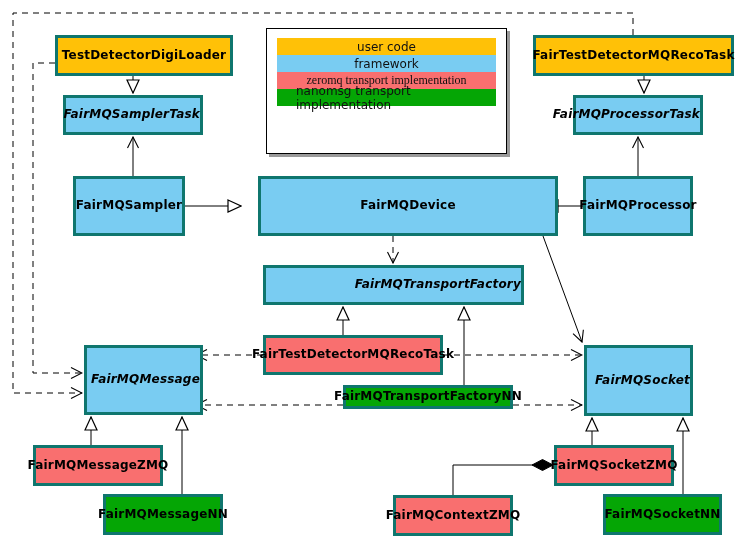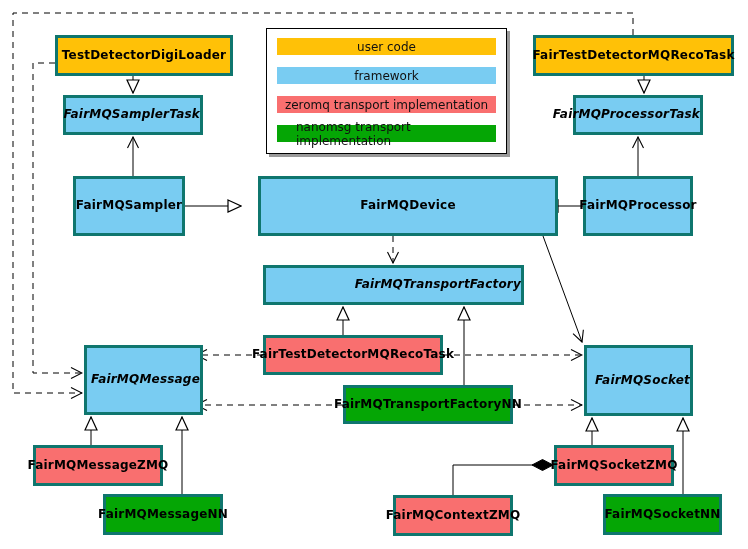--- a/index.html
+++ b/index.html
@@ -14,29 +14,29 @@
     font-size:12px;font-weight:bold;color:#000;letter-spacing:.2px;line-height:1.1;
   }
   .node.user{background:#FFC107;}
   .node.fw{background:#79CCF2;}
   .node.zmq{background:#F96F6F;}
   .node.nn{background:#05A605;}
   .node.abstract{font-style:italic;justify-content:flex-end;}
   #legend{
     position:absolute;left:266px;top:28px;width:241px;height:126px;box-sizing:border-box;
     background:#ffffff;border:1px solid #000;box-shadow:3px 3px 0 #9a9a9a;
-    display:flex;flex-direction:column;gap:12px;padding:9px 10px;
+    display:flex;flex-direction:column;padding:9px 10px;
   }
   .legend-bar{
     height:17px;display:flex;align-items:center;justify-content:center;
     font-size:12px;color:#111;font-weight:normal;
   }
   .legend-bar.user{background:#FFC107;}
   .legend-bar.fw{background:#79CCF2;}
-  .legend-bar.zmq{background:#F96F6F;}
+  .legend-bar.zmq{background:#F96F6F;font-family:Liberation Serif, serif;}
   .legend-bar.nn{background:#05A605;padding-left:19px;}
   .edge{stroke:#000;stroke-width:1;fill:none;}
   .edge.dashed{stroke-dasharray:6 5;}
 </style>
 </head>
 <body>
 
 <div id="canvas">
 
   <svg id="edges" xmlns="http://www.w3.org/2000/svg">
@@ -120,21 +120,21 @@
   </div>
 
   <div class="node fw abstract" style="left:263px;top:265px;width:261px;height:40px">
     <span>FairMQTransportFactory</span>
   </div>
 
   <div class="node zmq" style="left:263px;top:335px;width:180px;height:40px">
     <span>FairTestDetectorMQRecoTask</span>
   </div>
 
-  <div class="node nn" style="left:343px;top:385px;width:170px;height:39px">
+  <div class="node nn" style="left:343px;top:385px;width:170px;height:24px">
     <span>FairMQTransportFactoryNN</span>
   </div>
 
   <div class="node fw abstract" style="left:84px;top:345px;width:119px;height:70px">
     <span>FairMQMessage</span>
   </div>
 
   <div class="node fw abstract" style="left:584px;top:345px;width:109px;height:71px">
     <span>FairMQSocket</span>
   </div>

